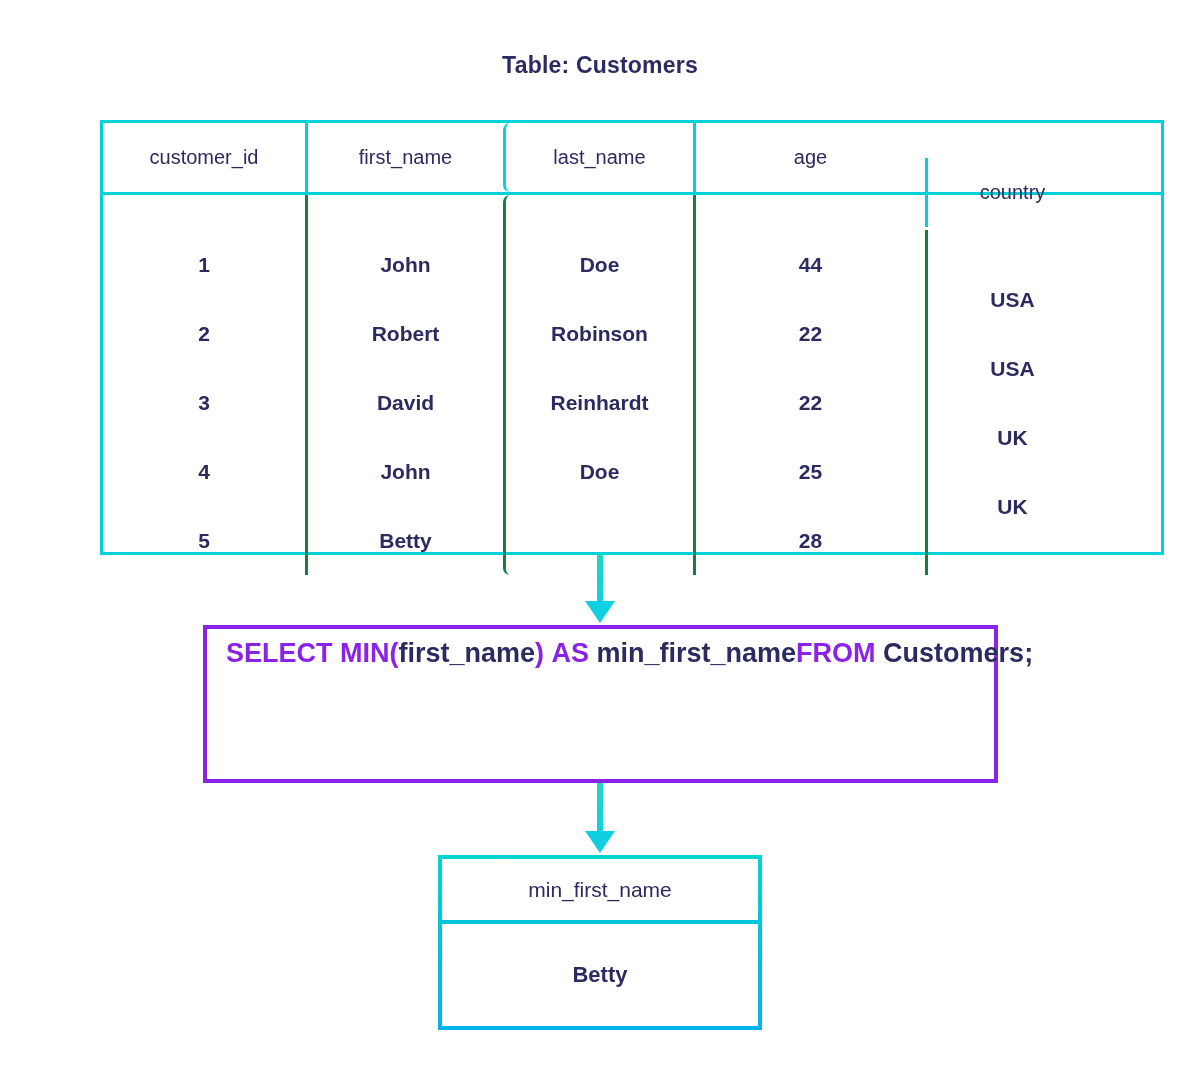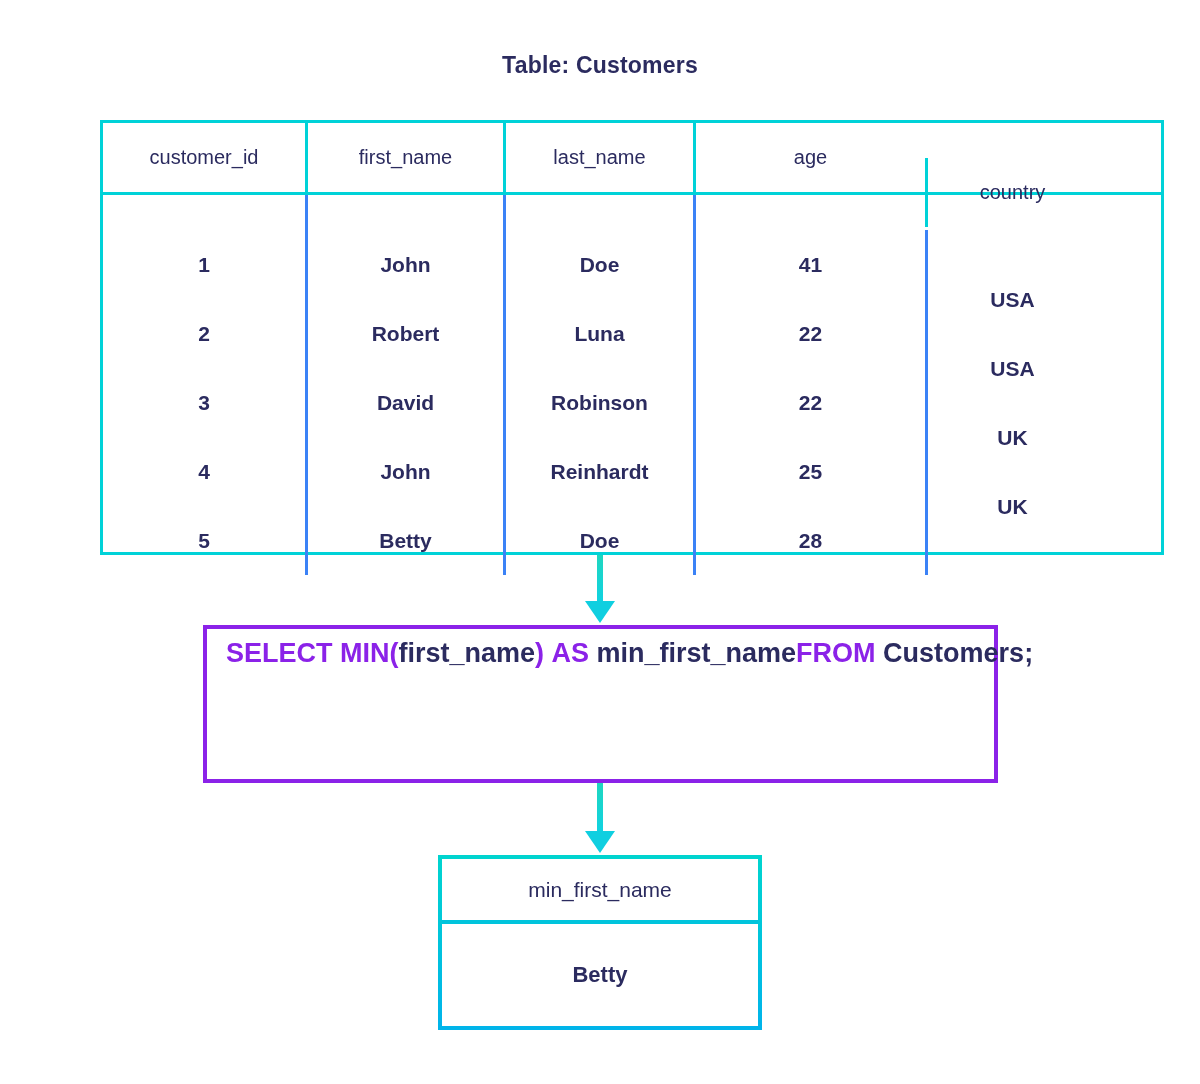--- a/index.html
+++ b/index.html
@@ -51,21 +51,21 @@
   #customers-body {
     display: flex;
     flex: 1 1 auto;
   }
   .col {
     box-sizing: border-box;
     display: flex;
     flex-direction: column;
   }
   .col + .col {
-    border-left: 3px solid #3b82f6;
+    border-left: 3px solid #15803d;
   }
   .hcell {
     box-sizing: border-box;
     display: flex;
     align-items: center;
     justify-content: center;
     font-size: 20px;
     font-weight: 500;
     color: #2b2b5f;
     height: 100%;
@@ -79,21 +79,21 @@
     font-size: 21px;
     font-weight: 600;
     color: #2b2b5f;
     height: 69px;
     flex: 0 0 69px;
   }
   .col-pad-top { flex: 0 0 35px; }
 
   .w-cid  { width: 202px; }
   .w-fn   { width: 198px; }
-  .w-ln   { width: 190px; }
+  .w-ln   { width: 190px; border-radius: 7px; }
   .w-age  { width: 232px; }
   .w-ctry { width: 172px; margin-top: 35px; }
 
   
   .arrow {
     position: absolute;
     width: 40px;
   }
   .arrow .shaft {
     position: absolute;
@@ -214,29 +214,28 @@
       <div class="dcell">John</div>
       <div class="dcell">Robert</div>
       <div class="dcell">David</div>
       <div class="dcell">John</div>
       <div class="dcell">Betty</div>
     </div>
 
     <div class="col w-ln">
       <div class="col-pad-top"></div>
       <div class="dcell">Doe</div>
-      <div class="dcell">Luna</div>
       <div class="dcell">Robinson</div>
       <div class="dcell">Reinhardt</div>
       <div class="dcell">Doe</div>
     </div>
 
     <div class="col w-age">
       <div class="col-pad-top"></div>
-      <div class="dcell">41</div>
+      <div class="dcell">44</div>
       <div class="dcell">22</div>
       <div class="dcell">22</div>
       <div class="dcell">25</div>
       <div class="dcell">28</div>
     </div>
 
     <div class="col w-ctry">
       <div class="col-pad-top"></div>
       <div class="dcell">USA</div>
       <div class="dcell">USA</div>

